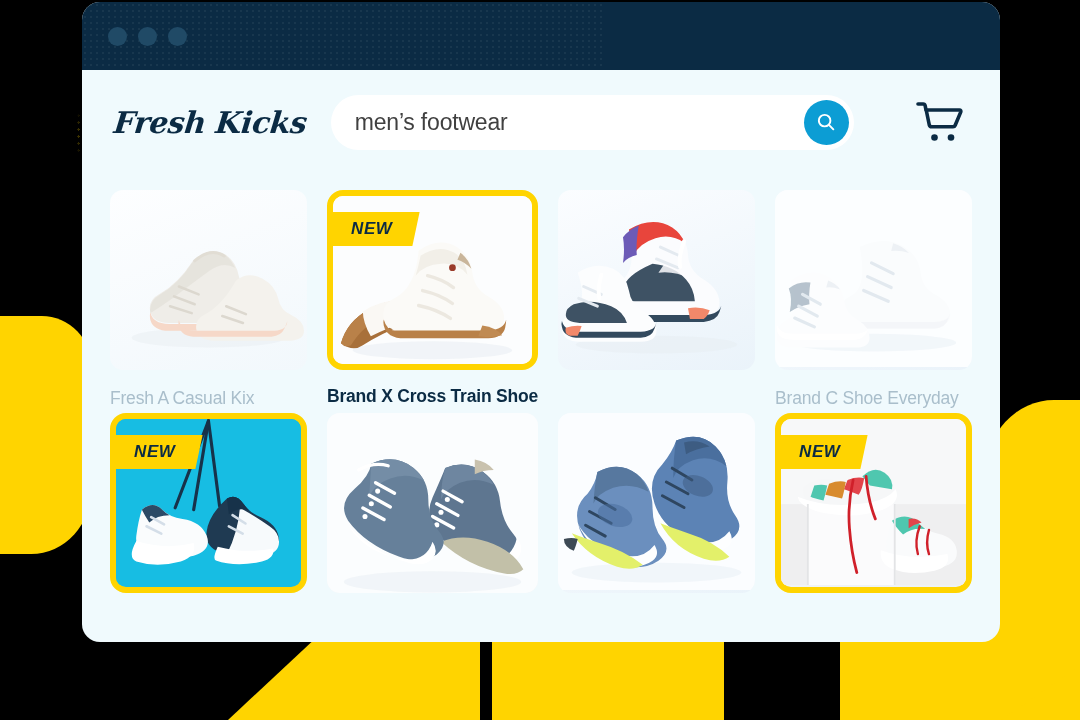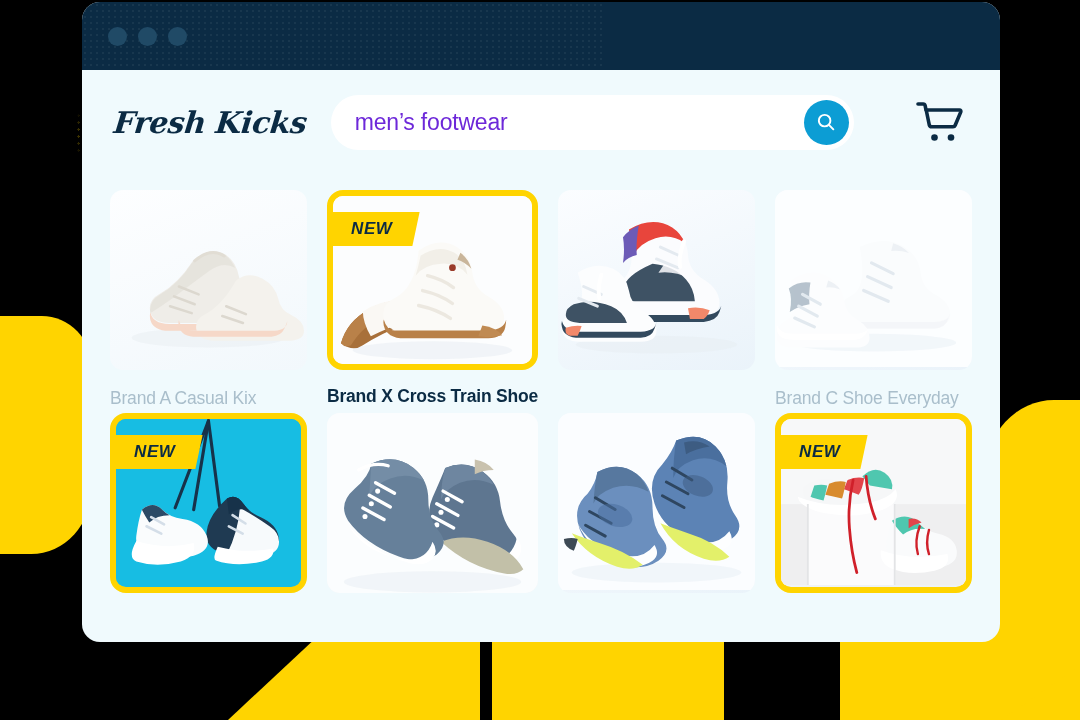--- a/index.html
+++ b/index.html
@@ -144,21 +144,21 @@
     display: flex;
     align-items: center;
     padding: 0 24px;
   }
   .search-input {
     border: 0;
     outline: 0;
     background: transparent;
     font-family: "Liberation Sans", sans-serif;
     font-size: 23px;
-    color: #6d28d9;
+    color: #404040;
     width: 430px;
     letter-spacing: -0.2px;
   }
   .search-btn {
     position: absolute;
     right: 5px;
     top: 5px;
     width: 45px;
     height: 45px;
     border-radius: 50%;
@@ -307,21 +307,21 @@
             <g stroke="#DCD8CF" stroke-width="2.6" stroke-linecap="round" fill="none">
               <path d="M70 98 l20 8"></path>
                 <path d="M65 108 l21 8"></path>
                 <path d="M61 118 l22 7"></path>
               <path d="M118 118 l20 8"></path>
                 <path d="M114 128 l21 7"></path>
             </g>
             <path d="M86 72 q16 -14 30 -5" stroke="#E1DDD4" stroke-width="3" fill="none" stroke-linecap="round"></path>
           </svg>
         </div>
-        <div class="card-title">Brand A Casual Kix</div>
+        <div class="card-title">Fresh A Casual Kix</div>
       </div>
 
       <div class="card featured">
         <div class="thumb bgc-white">
           <svg class="shot" viewBox="0 0 200 180" preserveAspectRatio="xMidYMid slice">
             <rect x="0" y="0" width="200" height="180" fill="#FCFDFE"></rect>
             <ellipse cx="100" cy="155" rx="80" ry="9" fill="#EAEFF3" opacity=".6"></ellipse>
             <path d="M8 148 q6 -22 28 -34 q20 -11 38 -8 q10 2 10 10 q0 9 -14 14 q-22 8 -40 20 q-10 7 -22 -2Z" fill="#A8703A"></path>
             <path d="M8 148 q6 -22 28 -34 q20 -11 38 -8 q5 1 8 5 q-12 -1 -28 7 q-24 12 -36 32 q-6 3 -10 -2Z" fill="#B98149"></path>
             <path d="M30 116 q18 -12 38 -11 q13 1 16 9 q2 8 -9 12 q-20 6 -37 15 q-8 -14 -8 -25Z" fill="#FAF8F4"></path>

